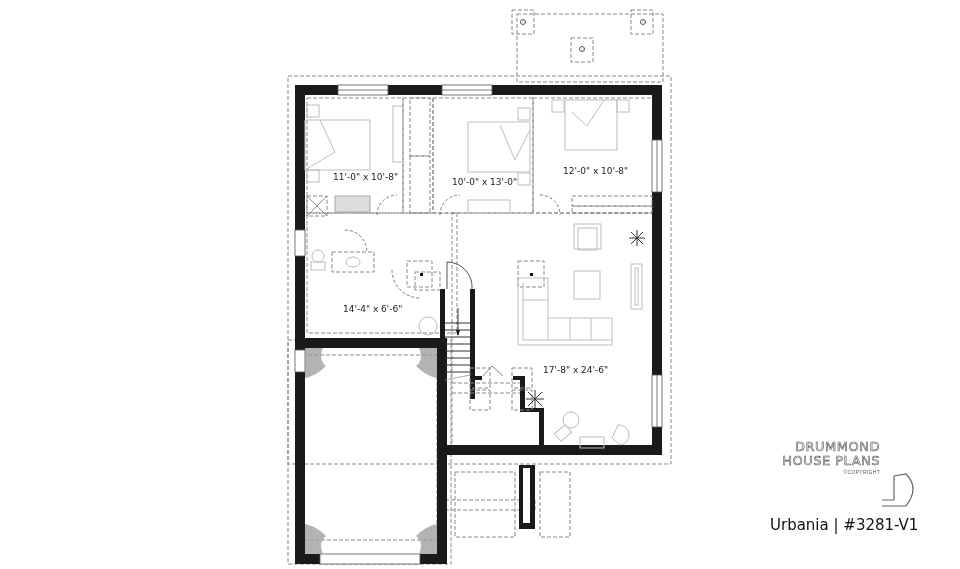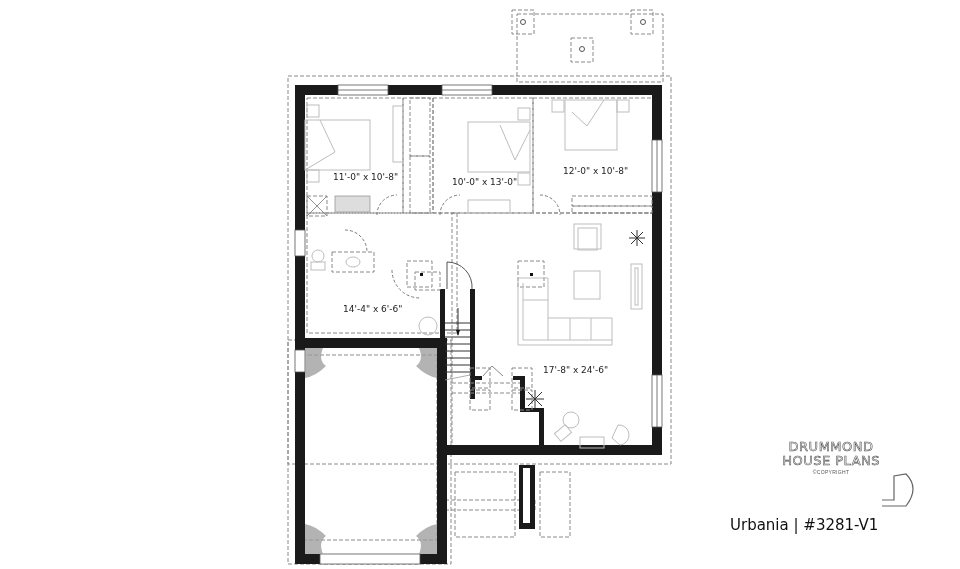--- a/index.html
+++ b/index.html
@@ -6,25 +6,25 @@
   body { width: 960px; height: 569px; position: relative; overflow: hidden; font-family: "Liberation Sans", sans-serif; }
   #plan { position: absolute; left: 0; top: 0; }
   .wall { fill: #1a1a1a; }
   .dash { fill: none; stroke: #8a8a8a; stroke-width: 1; stroke-dasharray: 4 2; }
   .furn { fill: none; stroke: #bdbdbd; stroke-width: 1; }
   .win { fill: #ffffff; stroke: #555; stroke-width: 0.8; }
   .door { fill: none; stroke: #7a7a7a; stroke-width: 1; stroke-dasharray: 3 2; }
   .stairline { stroke: #333; stroke-width: 1; }
   .hatch { fill: #9a9a9a; opacity: 0.75; }
   .dim { font-family: "DejaVu Sans", sans-serif; font-size: 9px; fill: #222; }
-  .brand { position: absolute; right: 80px; top: 440px; text-align: center; }
+  .brand { position: absolute; right: 80px; top: 440px; text-align: right; }
   .brand-line { font-family: "DejaVu Sans", sans-serif; font-size: 13px; letter-spacing: 0.5px; color: #fff;
     -webkit-text-stroke: 0.6px #555; line-height: 14px; }
   .brand-copy { font-size: 5px; color: #555; letter-spacing: 0.3px; line-height: 8px; }
-  .plan-title { position: absolute; left: 730px; top: 516px; font-family: "DejaVu Sans", sans-serif; font-size: 15px; color: #111; white-space: nowrap; }
+  .plan-title { position: absolute; left: 770px; top: 516px; font-family: "DejaVu Sans", sans-serif; font-size: 15px; color: #111; white-space: nowrap; }
   .logo { position: absolute; left: 880px; top: 470px; }
 </style>
 </head>
 <body>
 
 <svg id="plan" width="960" height="569" viewBox="0 0 960 569" xmlns="http://www.w3.org/2000/svg">
 
   <g>
     <rect class="dash" x="288" y="76" width="383" height="388"></rect>
     <rect class="dash" x="288" y="340" width="163" height="224"></rect>

